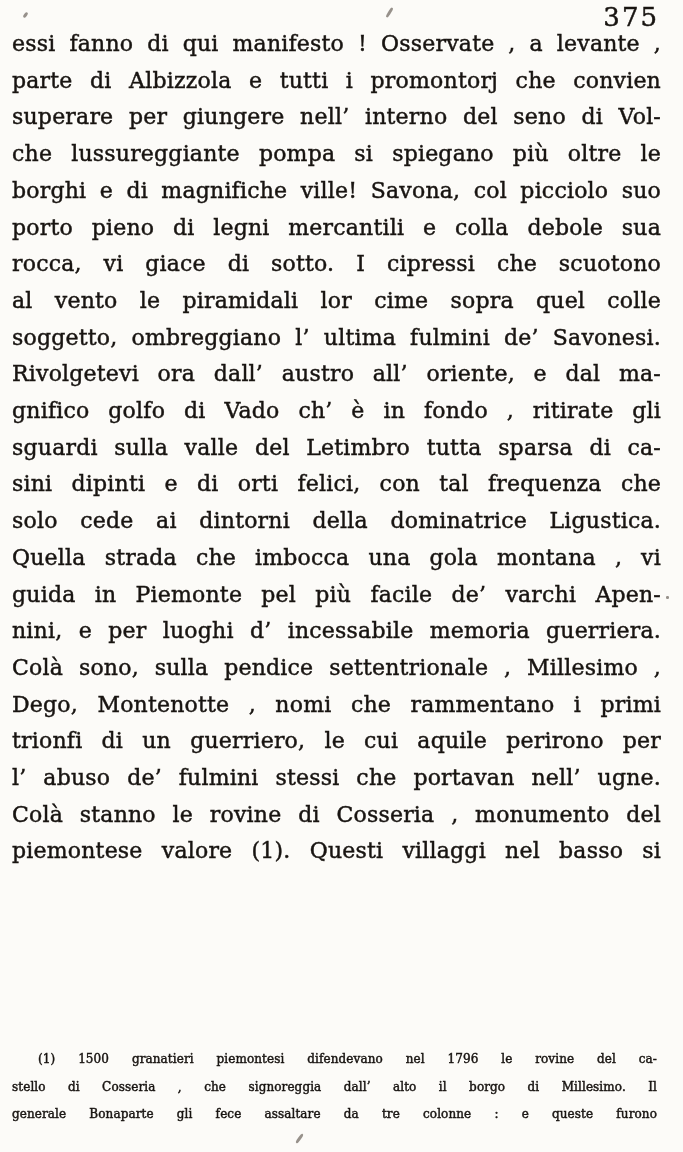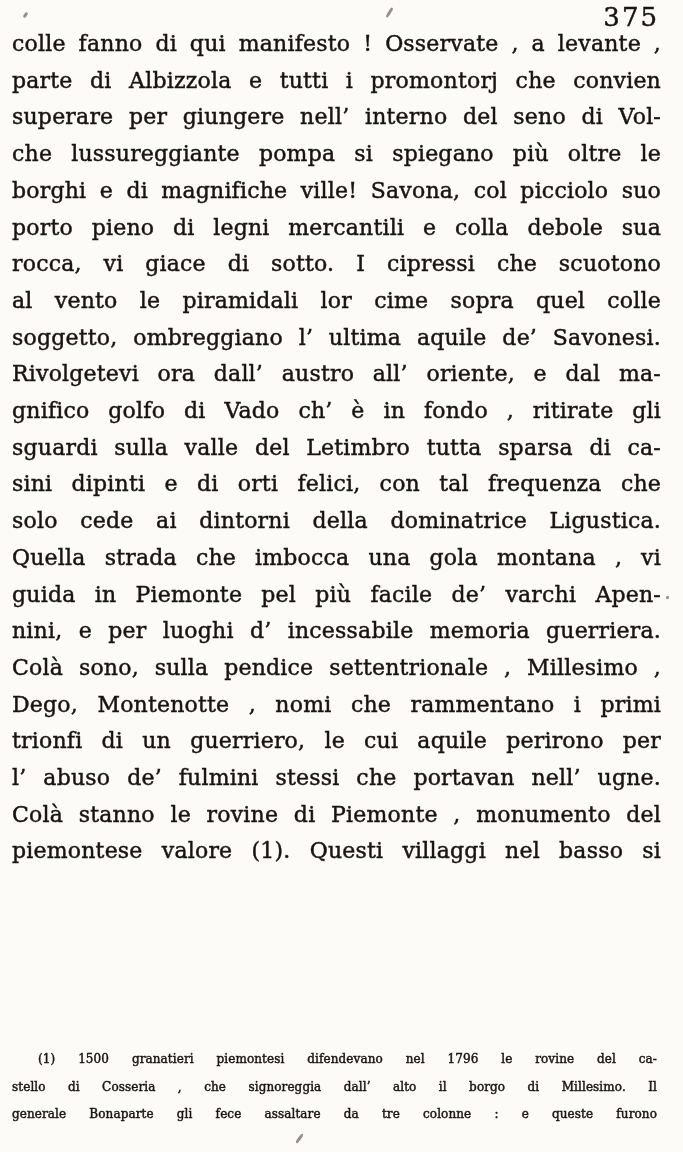--- a/index.html
+++ b/index.html
@@ -67,42 +67,42 @@
   #speck-4 { left: 666px; top: 596px;  width: 3px; height: 3px;  }
 </style>
 </head>
 <body>
 
 <div class="page">
 
   <div class="page-number">375</div>
 
   <div class="body-text">
-    <div class="line">colle fanno di qui manifesto ! Osservate , a levante ,</div>
+    <div class="line">essi fanno di qui manifesto ! Osservate , a levante ,</div>
     <div class="line">parte di Albizzola e tutti i promontorj che convien</div>
     <div class="line">superare per giungere nell’ interno del seno di Vol-</div>
     <div class="line">che lussureggiante pompa si spiegano più oltre le</div>
     <div class="line">borghi e di magnifiche ville! Savona, col picciolo suo</div>
     <div class="line">porto pieno di legni mercantili e colla debole sua</div>
     <div class="line">rocca, vi giace di sotto. I cipressi che scuotono</div>
     <div class="line">al vento le piramidali lor cime sopra quel colle</div>
-    <div class="line">soggetto, ombreggiano l’ ultima aquile de’ Savonesi.</div>
+    <div class="line">soggetto, ombreggiano l’ ultima fulmini de’ Savonesi.</div>
     <div class="line">Rivolgetevi ora dall’ austro all’ oriente, e dal ma-</div>
     <div class="line">gnifico golfo di Vado ch’ è in fondo , ritirate gli</div>
     <div class="line">sguardi sulla valle del Letimbro tutta sparsa di ca-</div>
     <div class="line">sini dipinti e di orti felici, con tal frequenza che</div>
     <div class="line">solo cede ai dintorni della dominatrice Ligustica.</div>
     <div class="line">Quella strada che imbocca una gola montana , vi</div>
     <div class="line">guida in Piemonte pel più facile de’ varchi Apen-</div>
     <div class="line">nini, e per luoghi d’ incessabile memoria guerriera.</div>
     <div class="line">Colà sono, sulla pendice settentrionale , Millesimo ,</div>
     <div class="line">Dego, Montenotte , nomi che rammentano i primi</div>
     <div class="line">trionfi di un guerriero, le cui aquile perirono per</div>
     <div class="line">l’ abuso de’ fulmini stessi che portavan nell’ ugne.</div>
-    <div class="line">Colà stanno le rovine di Piemonte , monumento del</div>
+    <div class="line">Colà stanno le rovine di Cosseria , monumento del</div>
     <div class="line">piemontese valore (1). Questi villaggi nel basso si</div>
   </div>
 
   <div class="footnote">
     <div class="fn first">(1) 1500 granatieri piemontesi difendevano nel 1796 le rovine del ca-</div>
     <div class="fn">stello di Cosseria , che signoreggia dall’ alto il borgo di Millesimo. Il</div>
     <div class="fn">generale Bonaparte gli fece assaltare da tre colonne : e queste furono</div>
   </div>
 
   <div class="speck" id="speck-1"></div>

